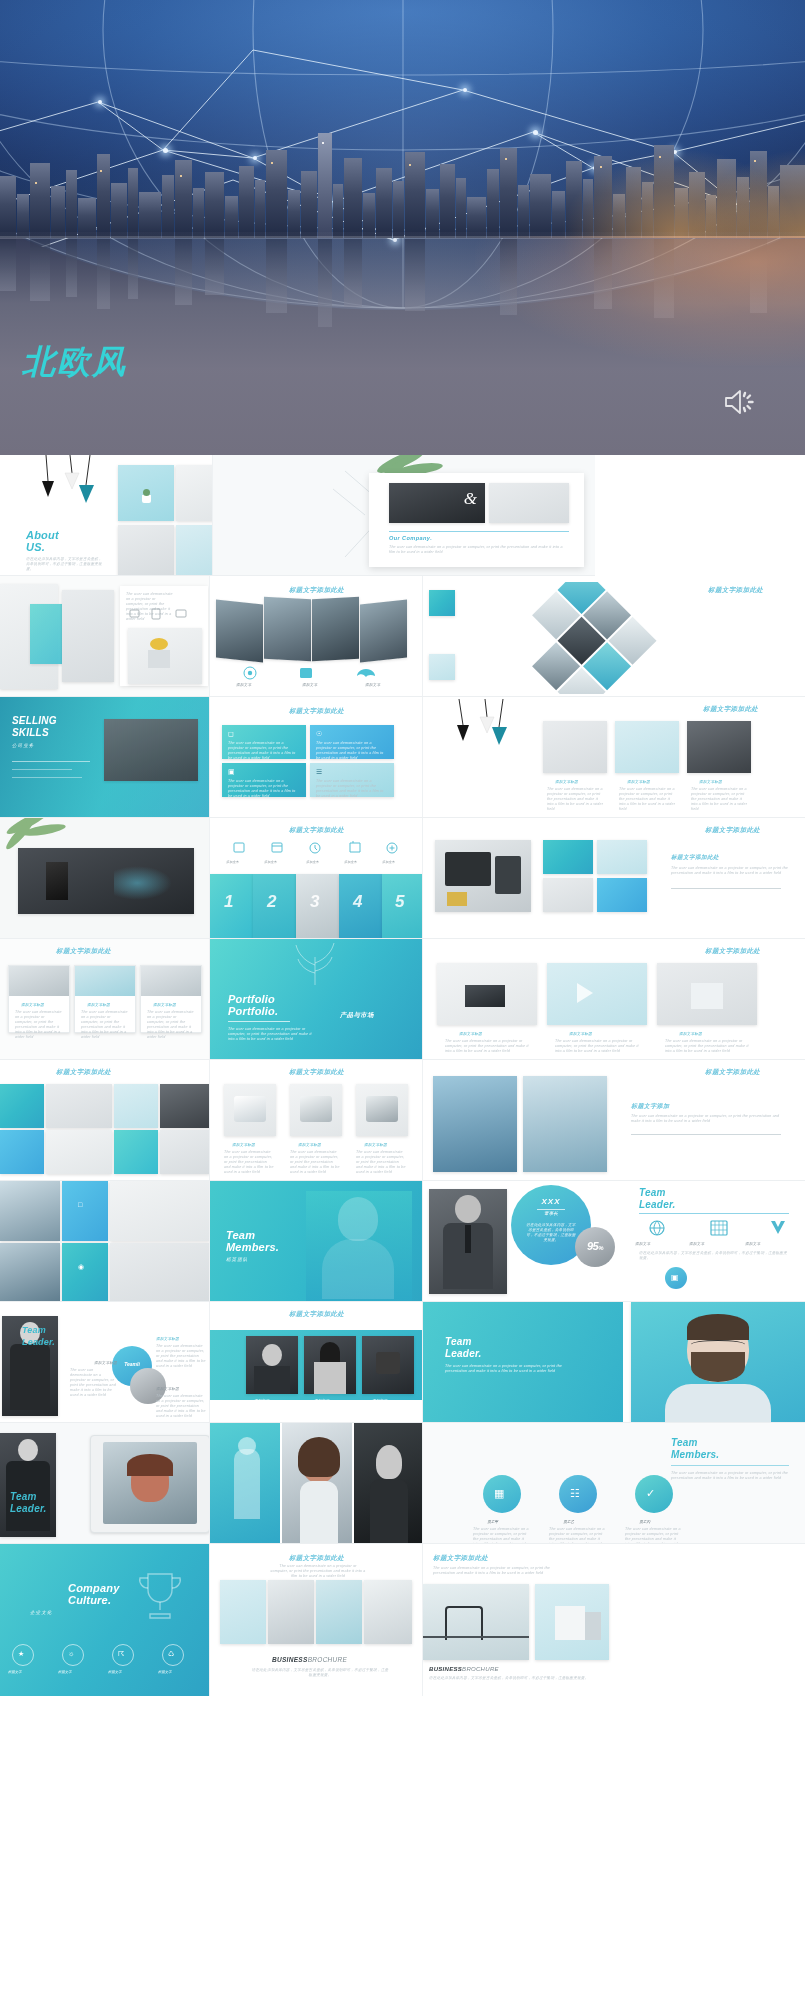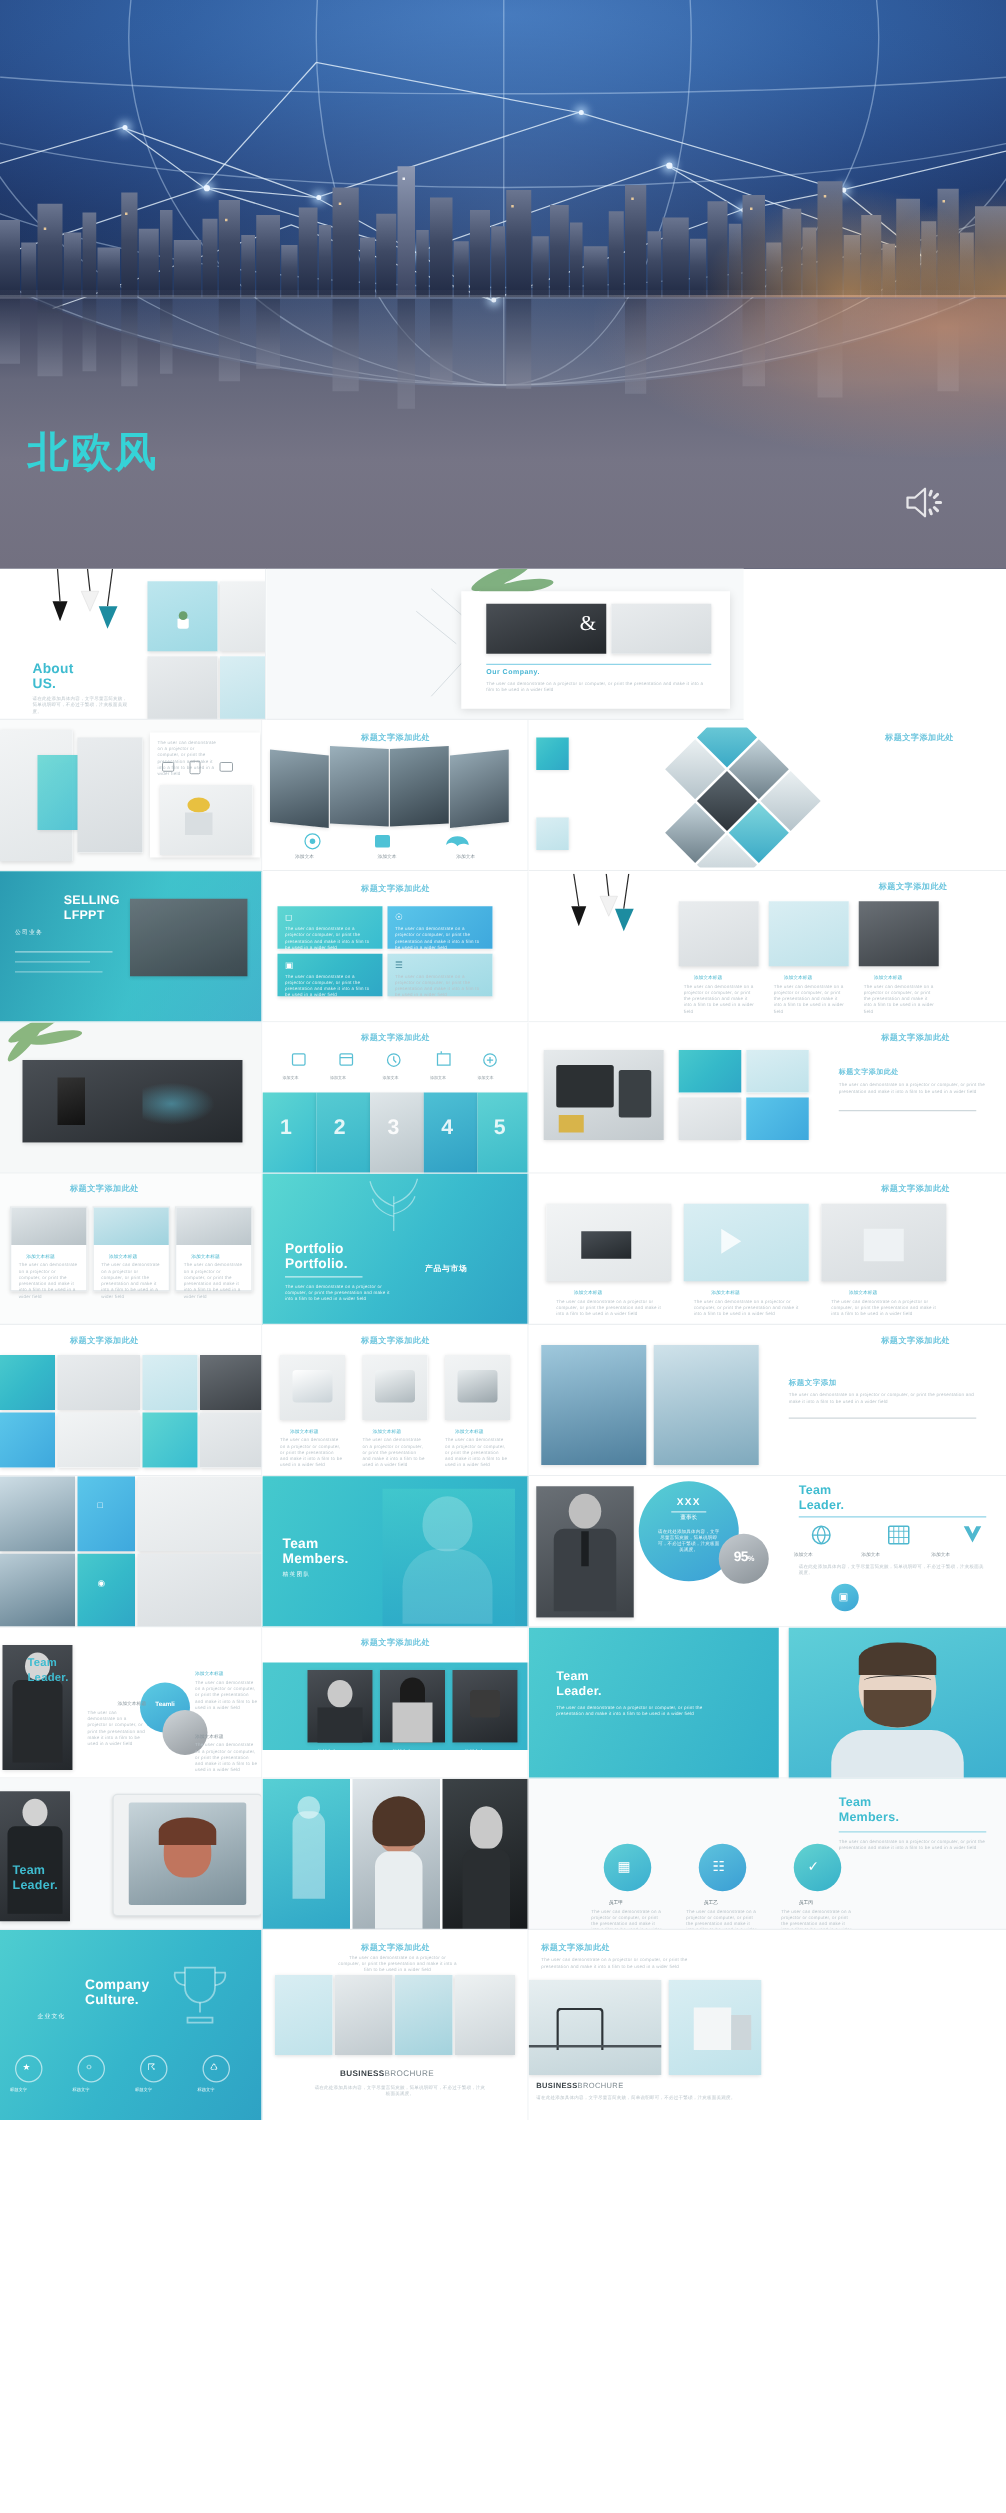--- a/index.html
+++ b/index.html
@@ -1,17 +1,17 @@
 <!DOCTYPE html>
 <html><head>
 <meta charset="utf-8">
 <style>
   html,body{margin:0;padding:0;background:#ffffff;}
   body{width:805px;height:2010px;font-family:"Liberation Sans","DejaVu Sans",sans-serif;overflow:hidden;}
-  .page{position:relative;width:805px;height:2010px;background:#fff;}
+  .page{position:relative;width:805px;height:2010px;background:#fff;font-style:italic;}
 
   
   .hero{position:relative;width:805px;height:455px;overflow:hidden;background:#2b3350;}
   .hero-sky{position:absolute;left:0;top:0;width:805px;height:232px;
     background:radial-gradient(ellipse 120% 95% at 50% 5%, #3f74b8 0%, #2f5d9e 28%, #25457f 55%, #1d3363 78%, #1a2b50 100%);}
   .globe{position:absolute;left:50%;top:-250px;transform:translateX(-50%);width:1140px;height:560px;
     border-radius:50%;overflow:hidden;
     background:radial-gradient(circle at 50% 75%, rgba(120,170,230,.30) 0%, rgba(60,110,180,.22) 42%, rgba(30,60,120,.06) 72%, rgba(0,0,0,0) 78%);}
   .globe svg{position:absolute;left:0;top:0;}
   .nodes i{position:absolute;display:block;border-radius:50%;background:#eaf4ff;
@@ -360,23 +360,23 @@
         </svg>
         <div class="sep"></div>
       </div>
     </div>
 
     <div class="row">
       <div class="cell c1 h120">
         <div class="sl teal"></div>
         <div class="ph" style="left:0;top:0;width:210px;height:121px;background:linear-gradient(110deg,rgba(40,150,175,.92) 0%,rgba(70,200,205,.55) 55%,rgba(120,215,220,.25) 100%);box-shadow:none;"></div>
         <div class="ph dk" style="left:104px;top:22px;width:94px;height:62px;opacity:.92;"></div>
-        <div style="position:absolute;left:12px;top:18px;margin-left:39px;">
+        <div style="position:absolute;left:12px;top:18px;">
           <div class="bigw" style="font-size:10px;">SELLING</div>
-          <div class="bigw" style="font-size:10px;">LFPPT</div>
+          <div class="bigw" style="font-size:10px;">SKILLS</div>
         </div>
         <div class="sub" style="position:absolute;left:12px;top:46px;font-size:4.6px;">公司业务</div>
         <div class="line" style="left:12px;top:64px;width:78px;background:rgba(255,255,255,.55);"></div>
         <div class="line" style="left:12px;top:72px;width:60px;background:rgba(255,255,255,.4);"></div>
         <div class="line" style="left:12px;top:80px;width:70px;background:rgba(255,255,255,.4);"></div>
         <div class="vsep"></div>
           <div class="sep"></div>
       </div>
 
       <div class="cell c2 h120">

